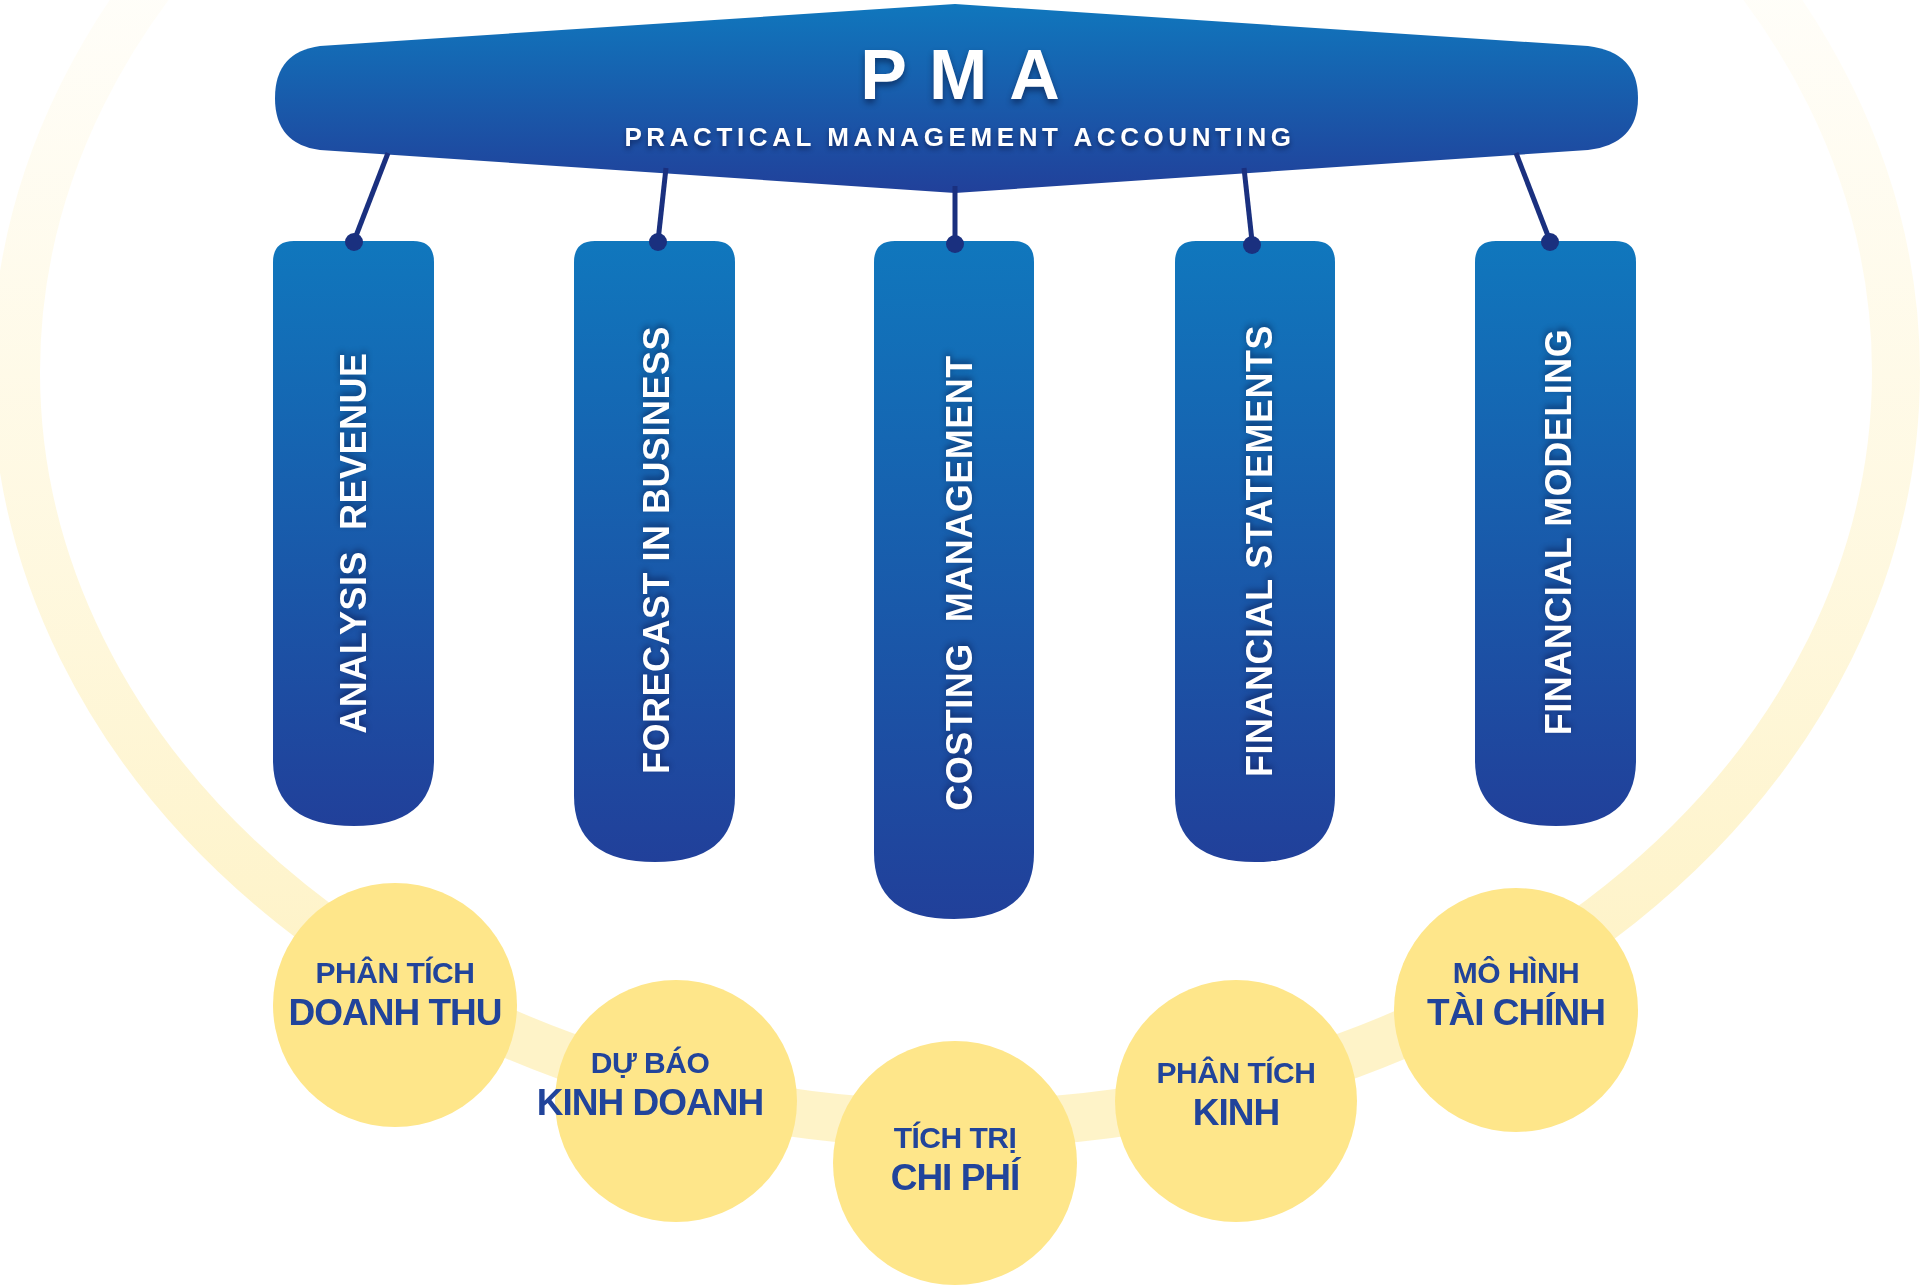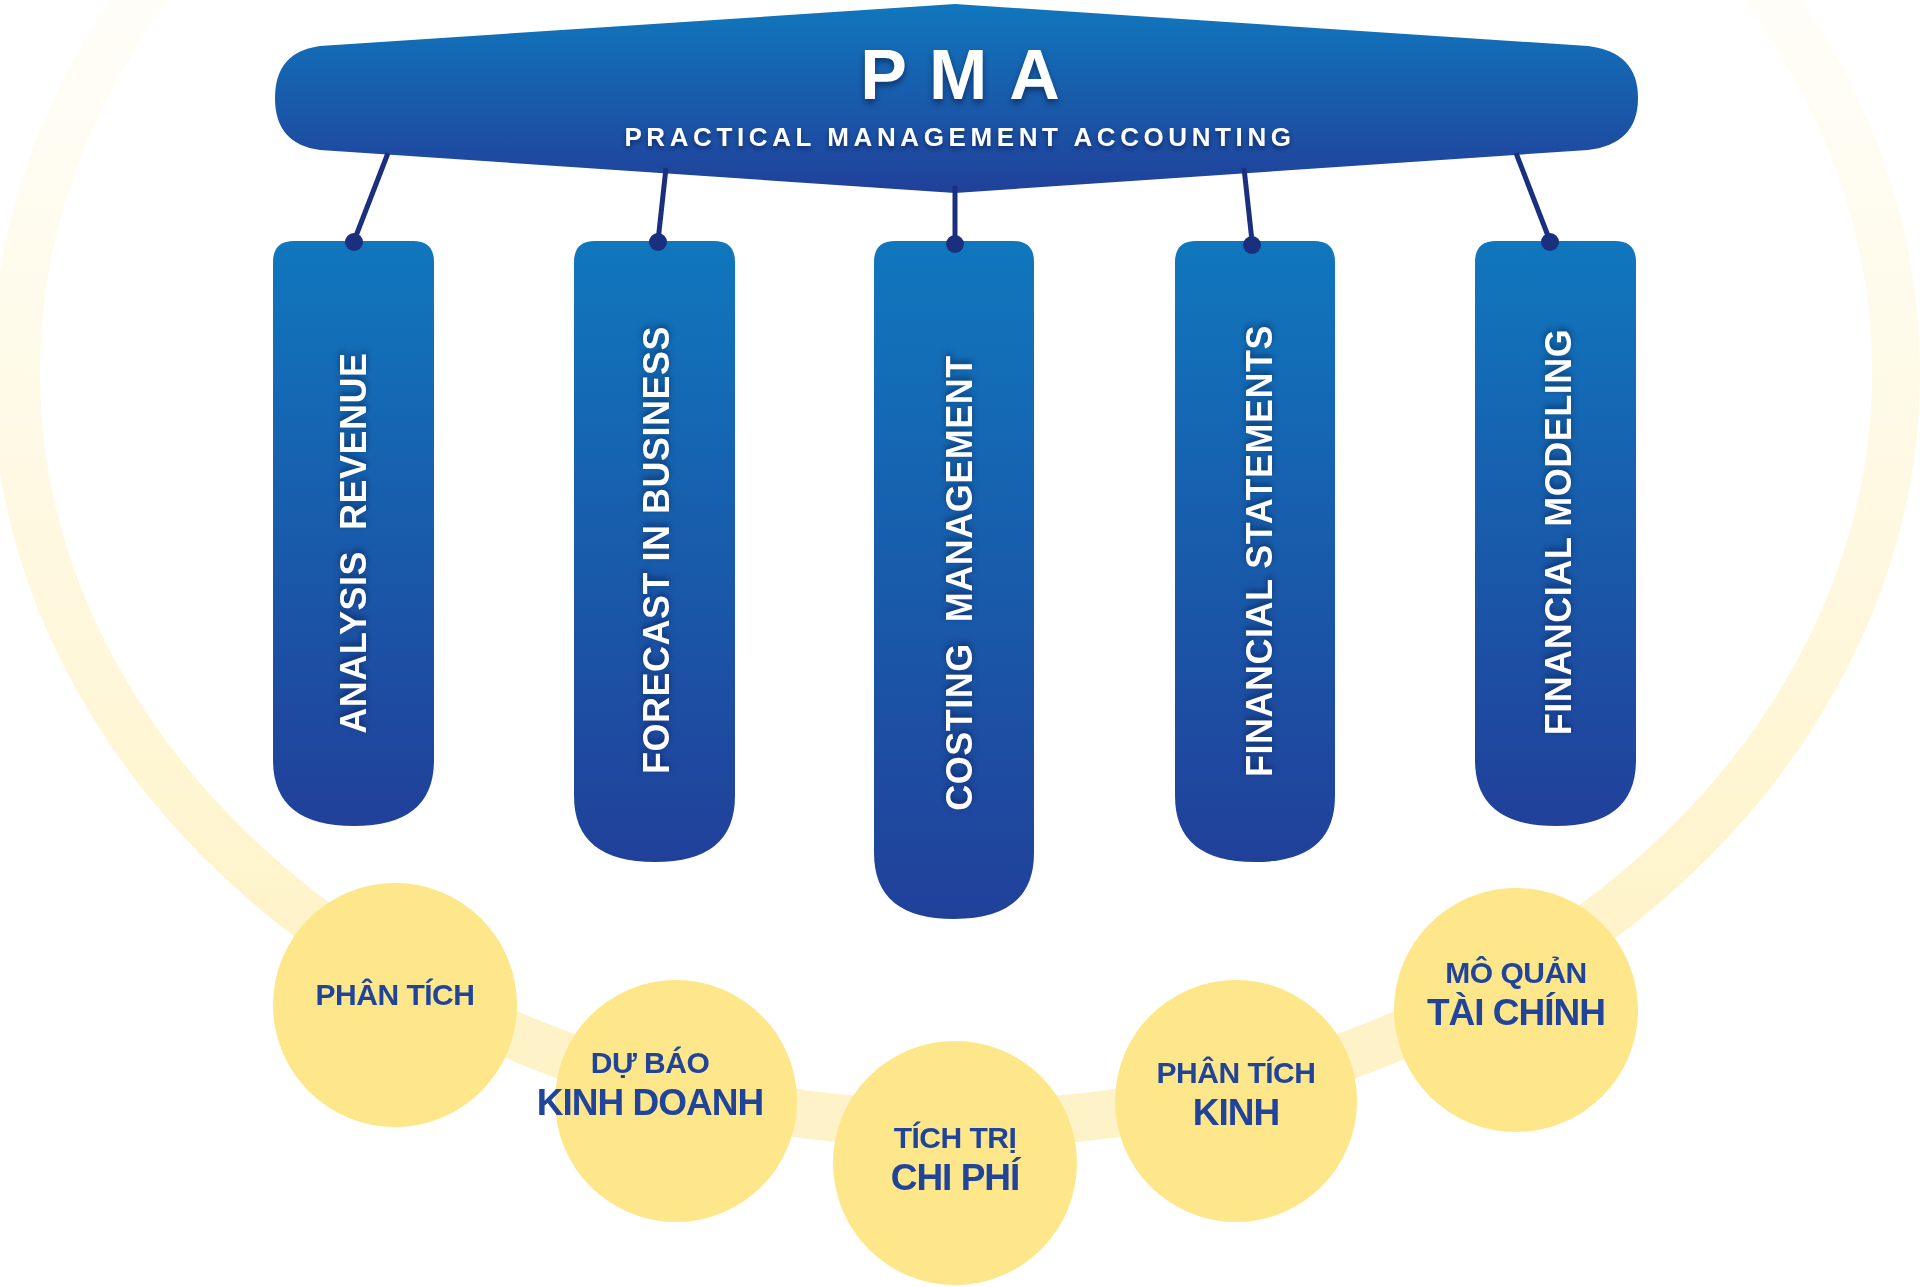--- a/index.html
+++ b/index.html
@@ -113,30 +113,31 @@
   <div class="subtitle">PRACTICAL MANAGEMENT ACCOUNTING</div>
 
   <div class="pillar-label" style="left:354px; top:543px;">ANALYSIS  REVENUE</div>
   <div class="pillar-label" style="left:657px; top:550px;">FORECAST IN BUSINESS</div>
   <div class="pillar-label" style="left:960px; top:583px;">COSTING  MANAGEMENT</div>
   <div class="pillar-label" style="left:1260px; top:551px;">FINANCIAL STATEMENTS</div>
   <div class="pillar-label" style="left:1559px; top:532px;">FINANCIAL MODELING</div>
 
   <div class="circle-label" style="left:395px; top:995px;">
     <span class="l1">PHÂN TÍCH</span>
+    <span class="l2">DOANH THU</span>
   </div>
   <div class="circle-label" style="left:650px; top:1085px;">
     <span class="l1">DỰ BÁO</span>
     <span class="l2">KINH DOANH</span>
   </div>
   <div class="circle-label" style="left:955px; top:1160px;">
     <span class="l1">TÍCH TRỊ</span>
     <span class="l2">CHI PHÍ</span>
   </div>
   <div class="circle-label" style="left:1236px; top:1095px;">
     <span class="l1">PHÂN TÍCH</span>
     <span class="l2">KINH</span>
   </div>
   <div class="circle-label" style="left:1516px; top:995px;">
-    <span class="l1">MÔ QUẢN</span>
+    <span class="l1">MÔ HÌNH</span>
     <span class="l2">TÀI CHÍNH</span>
   </div>
 </div>
 
 </body></html>

